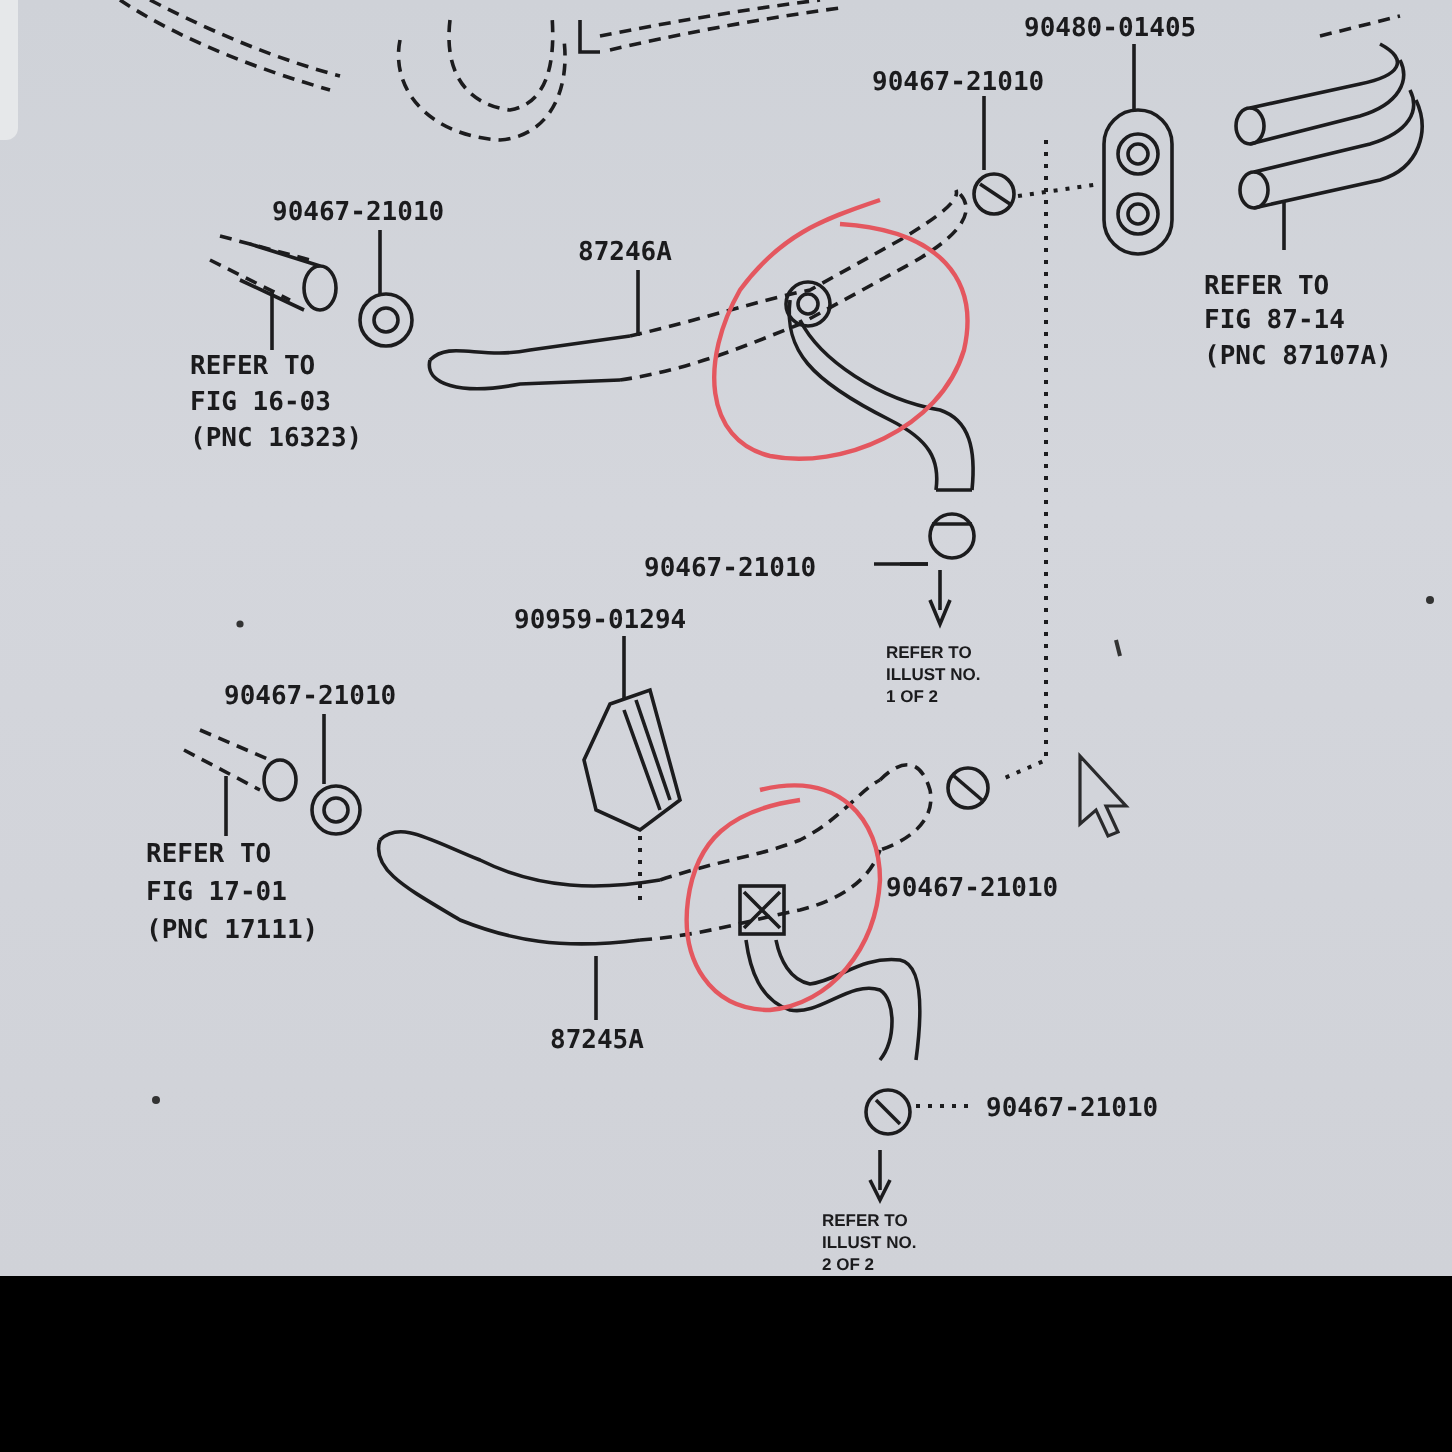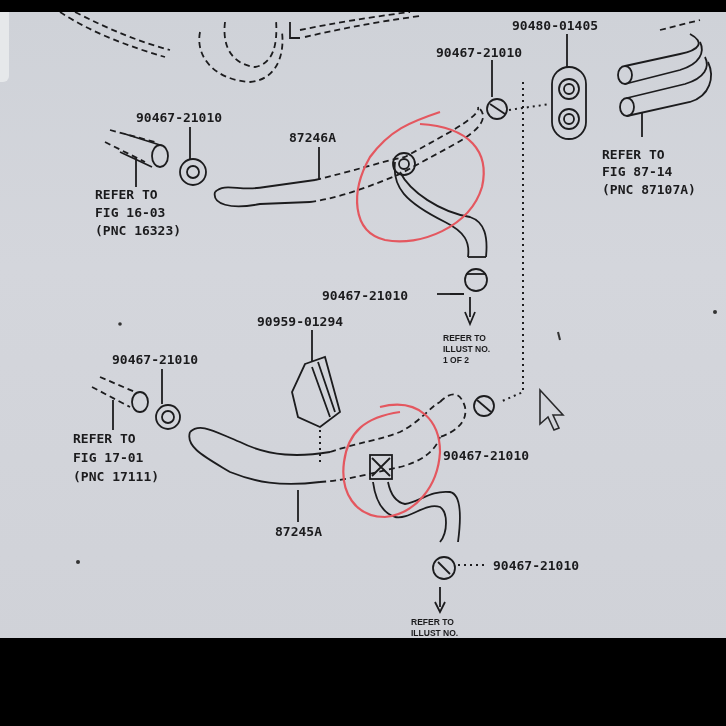--- a/index.html
+++ b/index.html
@@ -1,17 +1,17 @@
 <!DOCTYPE html>
 <html><head>
   <meta charset="utf-8">
   <style>
     html, body { margin: 0; padding: 0; }
     body { width: 726px; height: 726px; background: #000; overflow: hidden; position: relative; font-family: "DejaVu Sans Mono", monospace; }
-    #photo { position: absolute; left: 0; top: 12px; width: 726px; height: 638px; background: linear-gradient(180deg, #cfd2d8 0%, #d4d6dc 40%, #d0d2d8 100%); overflow: hidden; }
+    #photo { position: absolute; left: 0; top: 0; width: 726px; height: 638px; background: linear-gradient(180deg, #cfd2d8 0%, #d4d6dc 40%, #d0d2d8 100%); overflow: hidden; }
     #edge { position: absolute; left: 0; top: 0; width: 9px; height: 70px; background: #e6e8ea; border-bottom-right-radius: 6px; }
     #diagram { position: absolute; left: 0; top: 0; width: 726px; height: 638px; }
     .lbl { font-family: "DejaVu Sans Mono", monospace; font-weight: bold; fill: #1b1b1d; font-size: 13px; }
     .lbl-sm { font-family: "Liberation Sans", sans-serif; font-weight: bold; fill: #1b1b1d; font-size: 8.5px; }
     .ink { stroke: #1c1c1e; fill: none; stroke-width: 1.8; }
     .dash { stroke: #1c1c1e; fill: none; stroke-width: 1.8; stroke-dasharray: 6 4; }
     .dot { stroke: #1c1c1e; fill: none; stroke-width: 2; stroke-dasharray: 2 4; }
     .circ { stroke: #e4575f; fill: none; stroke-width: 2.2; }
     #blackbar { position: absolute; left: 0; top: 638px; width: 726px; height: 88px; background: #000; }
   </style>

